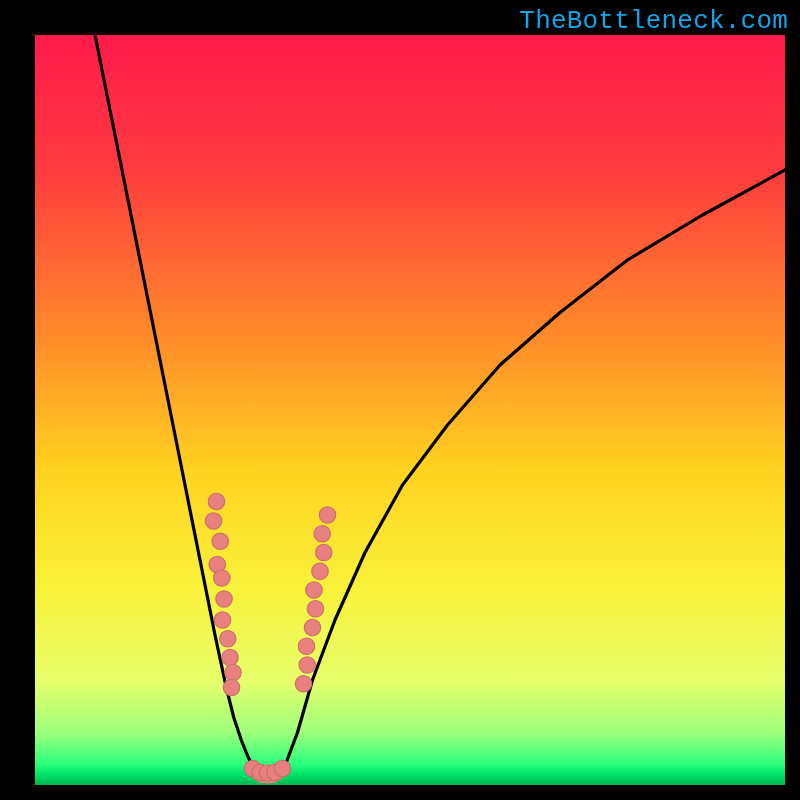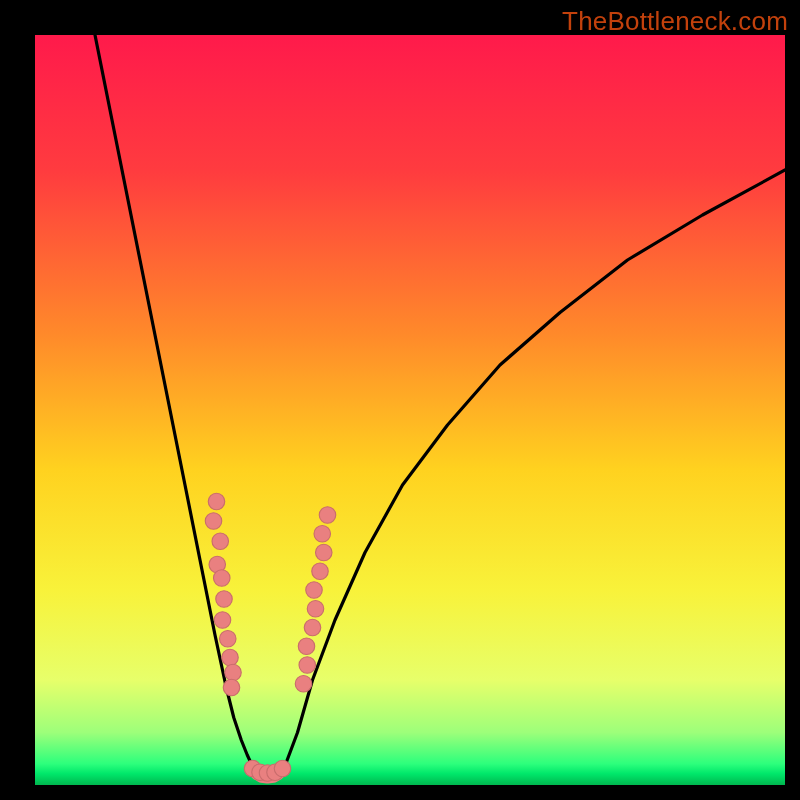--- a/index.html
+++ b/index.html
@@ -32,23 +32,24 @@
     left: 0;
     top: 0;
     width: 100%;
     height: 100%;
   }
   .watermark {
     position: absolute;
     top: 6px;
     right: 12px;
     font-size: 26px;
-    color: #c2410c;
+    color: #0ea5e9;
     font-weight: 500;
     letter-spacing: 0.2px;
+    font-family: Liberation Mono, monospace;
   }
   svg.curves {
     position: absolute;
     left: 0;
     top: 0;
     width: 100%;
     height: 100%;
   }
 </style>
 </head>

